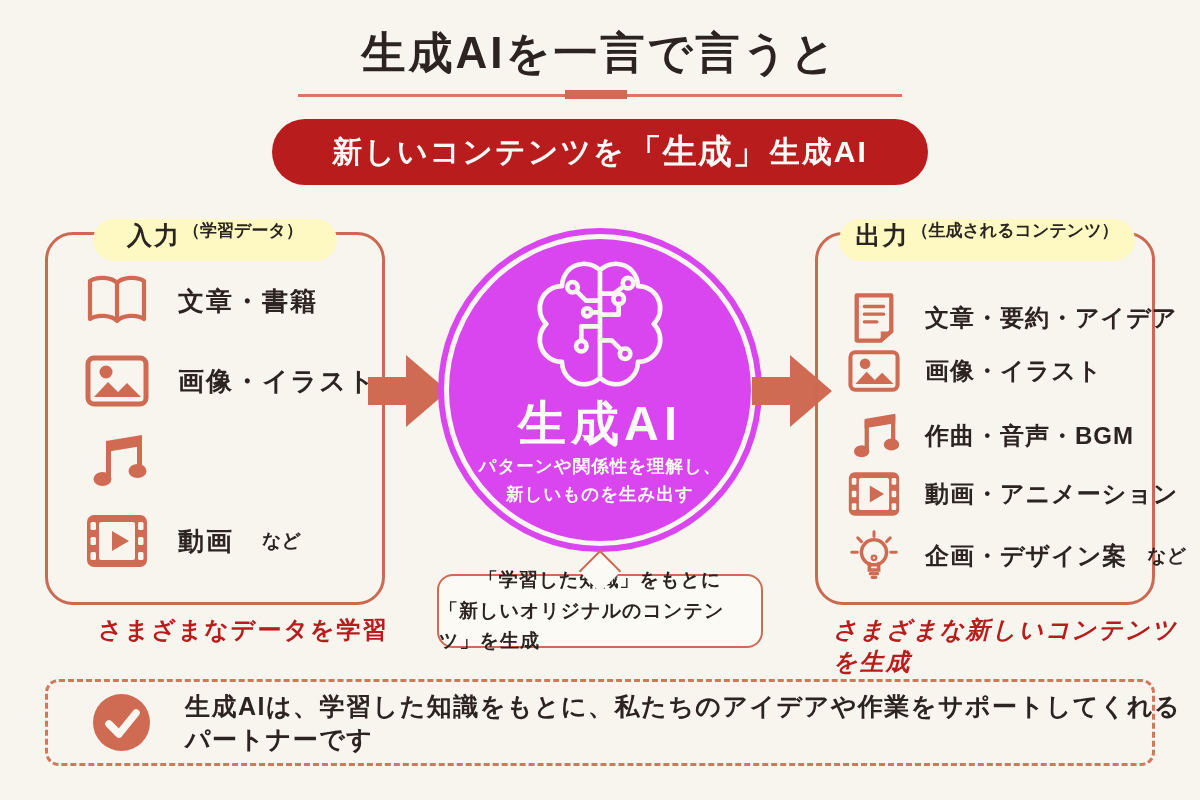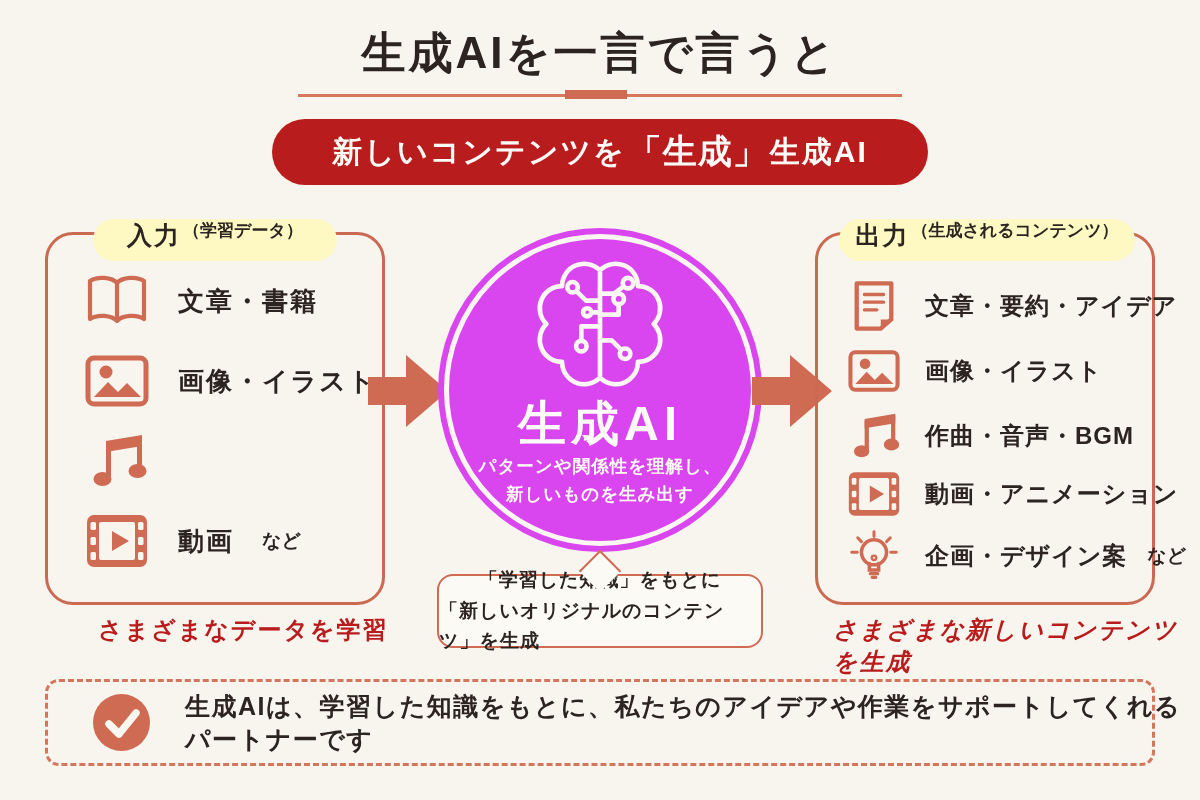--- a/index.html
+++ b/index.html
@@ -236,21 +236,21 @@
     <div class="callout-line">「新しいオリジナルのコンテンツ」を生成</div>
   </div>
 
   <div class="panel panel-right"></div>
   <div class="panel-pill pill-right">
     <span class="pill-main">出力</span>
     <span class="pill-note">（生成されるコンテンツ）</span>
   </div>
 
   <div class="panel-right-rows">
-    <div class="item-row" style="left:845px; top:278px; height:56px;">
+    <div class="item-row" style="left:845px; top:290px; height:56px;">
       <span class="icon-cell">
         <svg width="48" height="52" viewBox="0 0 50 54">
           <path d="M7 3.5 H43 V41 L32 50.5 H7 Z" fill="none" stroke="#cf6a53" stroke-width="4.5" stroke-linejoin="round"></path>
           <path d="M43 41 L32 41 L32 50.5 Z" fill="#cf6a53"></path>
           <path d="M15 15 H35 M15 23 H35 M15 31 H28" stroke="#cf6a53" stroke-width="3.5" stroke-linecap="round"></path>
         </svg>
       </span>
       <span class="item-label-r">文章・要約・アイデア</span>
     </div>
     <div class="item-row" style="left:845px; top:343px; height:56px;">

